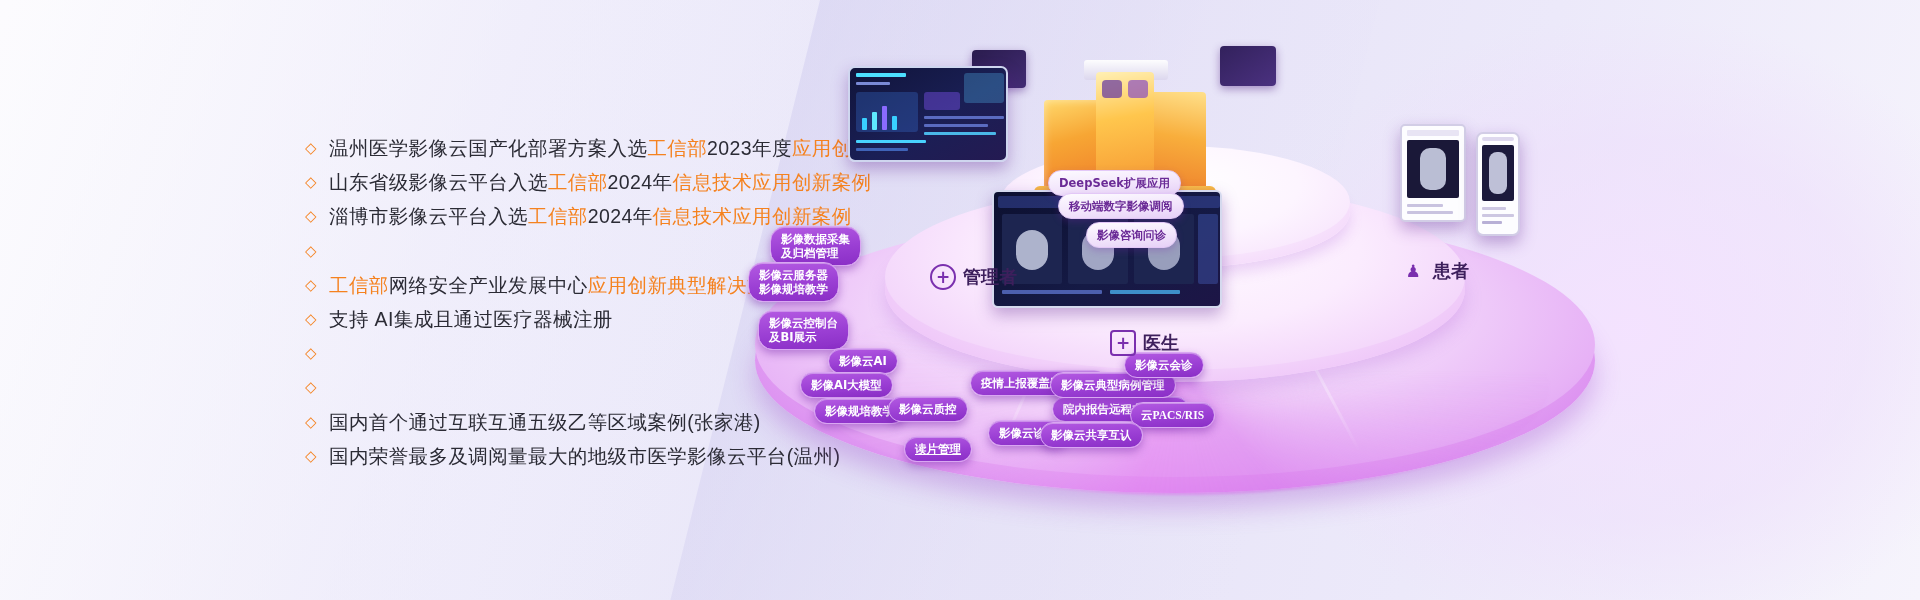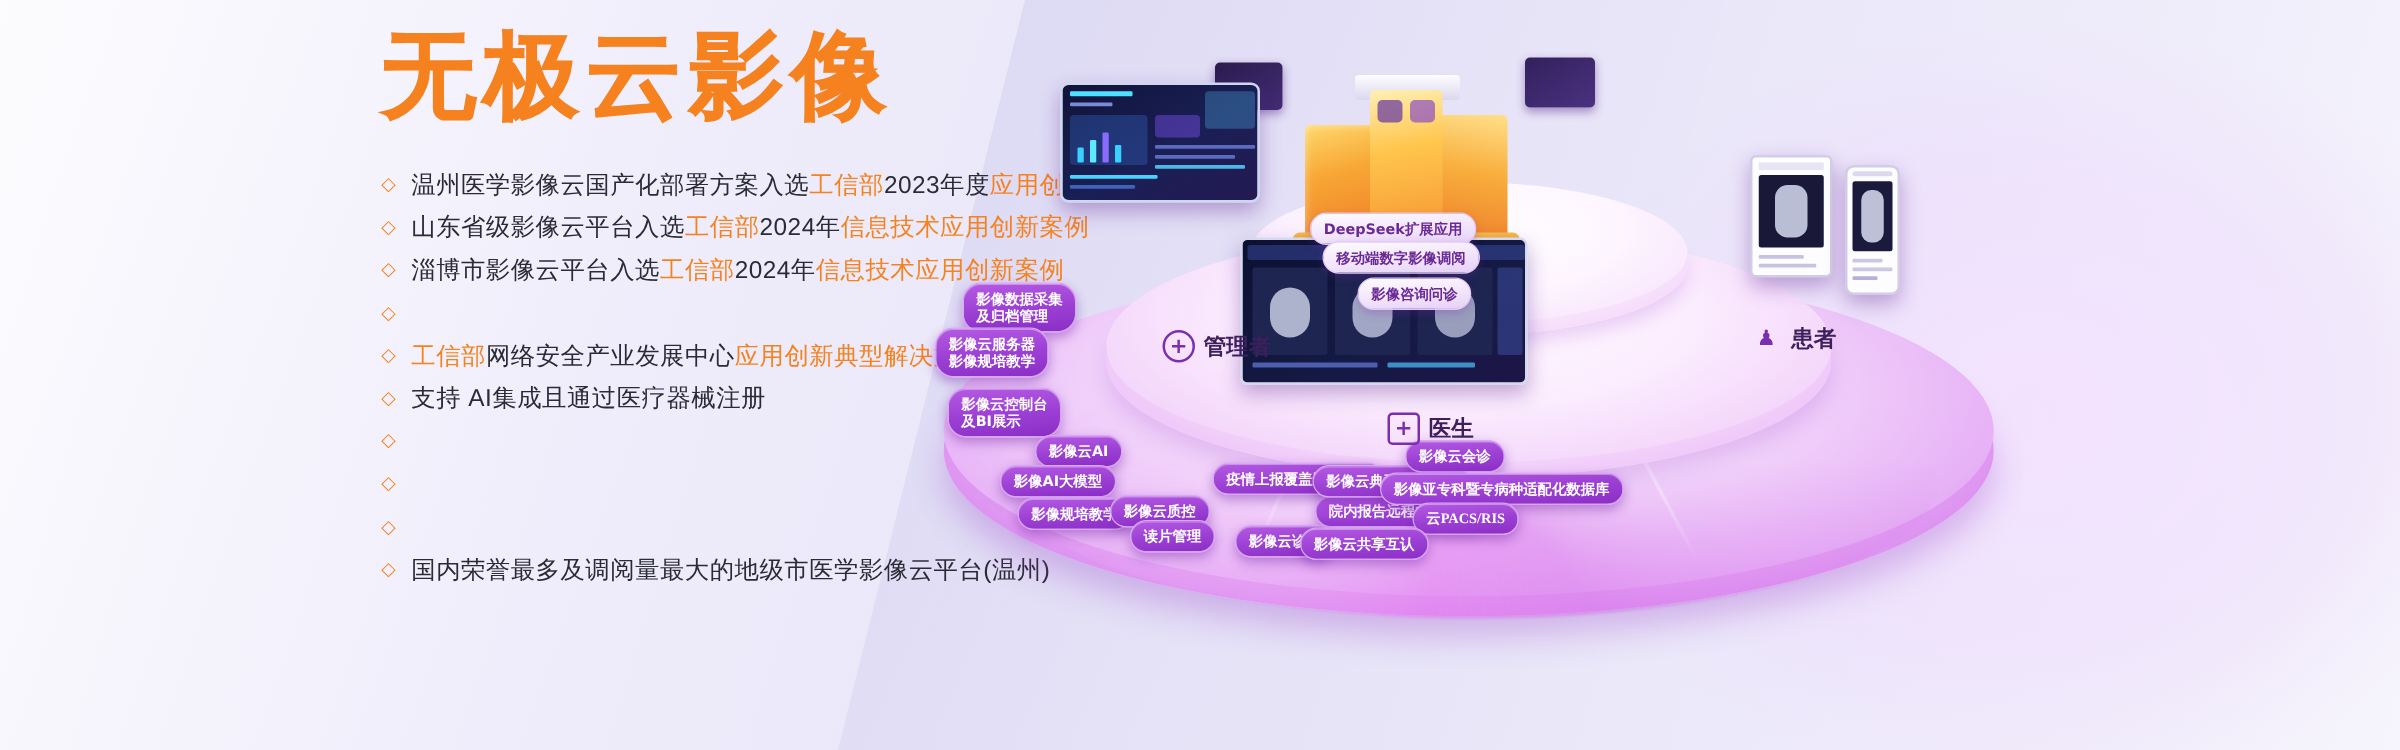--- a/index.html
+++ b/index.html
@@ -227,21 +227,20 @@
 </style>
 </head>
 <body>
 
 <div id="bg-base"></div>
 <div id="bg-diagonal2"></div>
 <div id="bg-diagonal"></div>
 <div id="bg-rightglow"></div>
 
 <div id="left-col">
-  <div id="page-title">无极云影像</div>
   <div id="bullet-list">
       <div class="bullet-row">
         <span class="diamond">◇</span>
         <span class="btext"><span class="k">温州医学影像云国产化部署方案入选</span><span class="o">工信部</span><span class="k">2023年度</span><span class="o">应用创新应用示范案例</span></span>
       </div>
       <div class="bullet-row">
         <span class="diamond">◇</span>
         <span class="btext"><span class="k">山东省级影像云平台入选</span><span class="o">工信部</span><span class="k">2024年</span><span class="o">信息技术应用创新案例</span></span>
       </div>
       <div class="bullet-row">
@@ -260,20 +259,21 @@
         <span class="btext"><span class="k">支持 AI集成且通过医疗器械注册</span></span>
       </div>
       <div class="bullet-row">
         <span class="diamond">◇</span>
       </div>
       <div class="bullet-row">
         <span class="diamond">◇</span>
       </div>
       <div class="bullet-row">
         <span class="diamond">◇</span>
+        <span class="btext"><span class="k">国内首个通过互联互通五级乙等区域案例(张家港)</span></span>
       </div>
       <div class="bullet-row">
         <span class="diamond">◇</span>
         <span class="btext"><span class="k">国内荣誉最多及调阅量最大的地级市医学影像云平台(温州)</span></span>
       </div>
     </div>
 </div>
 
 <div id="diagram">
 
@@ -382,40 +382,37 @@
   </div>
   <div class="pill" style="left:114px;top:398px;">
     <span class="l2">影像规培教学</span>
   </div>
   <div class="pill" style="left:270px;top:370px;">
     <span class="l2">疫情上报覆盖影像归档</span>
   </div>
   <div class="pill" style="left:188px;top:396px;">
     <span class="l2">影像云质控</span>
   </div>
-  <div class="pill" style="left:204px;top:416px;">
+  <div class="pill" style="left:204px;top:436px;text-decoration:underline;">
     <span class="l2">读片管理</span>
   </div>
   <div class="pill" style="left:352px;top:396px;">
     <span class="l2">院内报告远程书写系统</span>
   </div>
 
   <div class="pill" style="left:350px;top:372px;">
     <span class="l2">影像云典型病例管理</span>
   </div>
   <div class="pill" style="left:288px;top:420px;">
     <span class="l2">影像云诊断</span>
   </div>
 
   <div class="pill" style="left:424px;top:352px;">
     <span class="l2">影像云会诊</span>
   </div>
-  <div class="pill" style="left:404px;top:378px;">
-    <span class="l2">影像亚专科暨专病种适配化数据库</span>
-  </div>
   <div class="pill" style="left:430px;top:402px;font-family:Liberation Serif, serif;">
     <span class="l2">云PACS/RIS</span>
   </div>
   <div class="pill" style="left:340px;top:422px;">
     <span class="l2">影像云共享互认</span>
   </div>
 
   <div class="pill light" style="left: 348px; top: 170px;">
     <span class="l2">DeepSeek扩展应用</span>
   </div>

